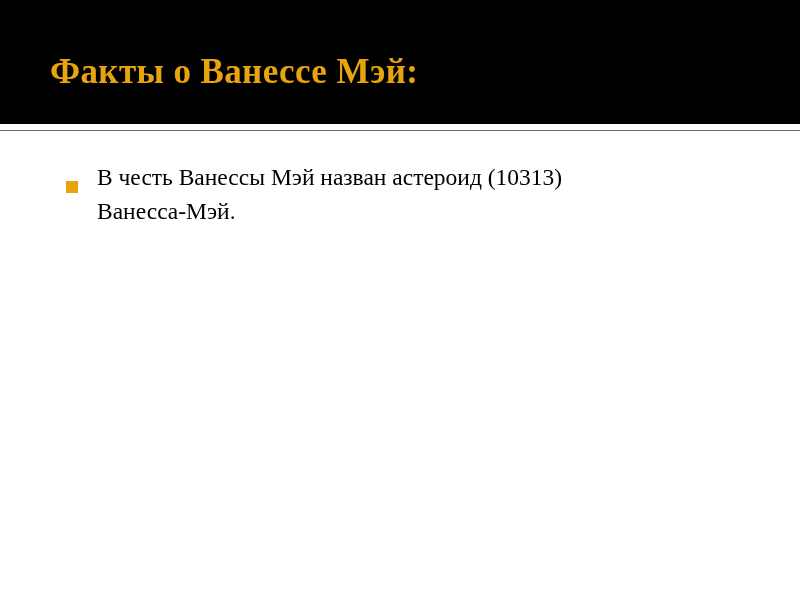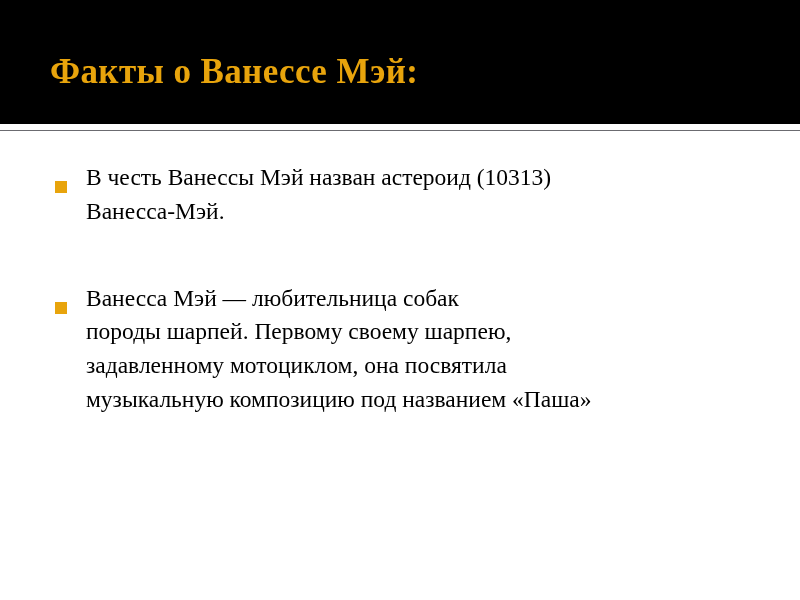--- a/index.html
+++ b/index.html
@@ -59,21 +59,21 @@
     position: absolute;
     left: 0;
     top: 152px;
     width: 800px;
   }
 
   .bullet-row {
     position: relative;
     display: block;
     padding-left: 86px;
-    margin: 0;
+    margin: 11px;
   }
 
   .bullet-row.first { margin-top: 9px; }
   .bullet-row.second { margin-top: 53px; }
 
   .bullet-marker {
     position: absolute;
     left: 55px;
     top: 20px;
     width: 12px;
@@ -108,23 +108,16 @@
   <div class="title-rule"></div>
 
   <div class="body-area">
 
     <div class="bullet-row first">
       <span class="bullet-marker"></span>
       <span class="bullet-text">В честь Ванессы Мэй назван астероид (10313)
 Ванесса-Мэй.</span>
     </div>
 
-    <div class="bullet-row second">
-      <span class="bullet-marker"></span>
-      <span class="bullet-text">Ванесса Мэй — любительница собак
-породы шарпей. Первому своему шарпею,
-задавленному мотоциклом, она посвятила
-музыкальную композицию под названием «Паша»</span>
-    </div>
 
   </div>
 
 </div>
 
 </body></html>

